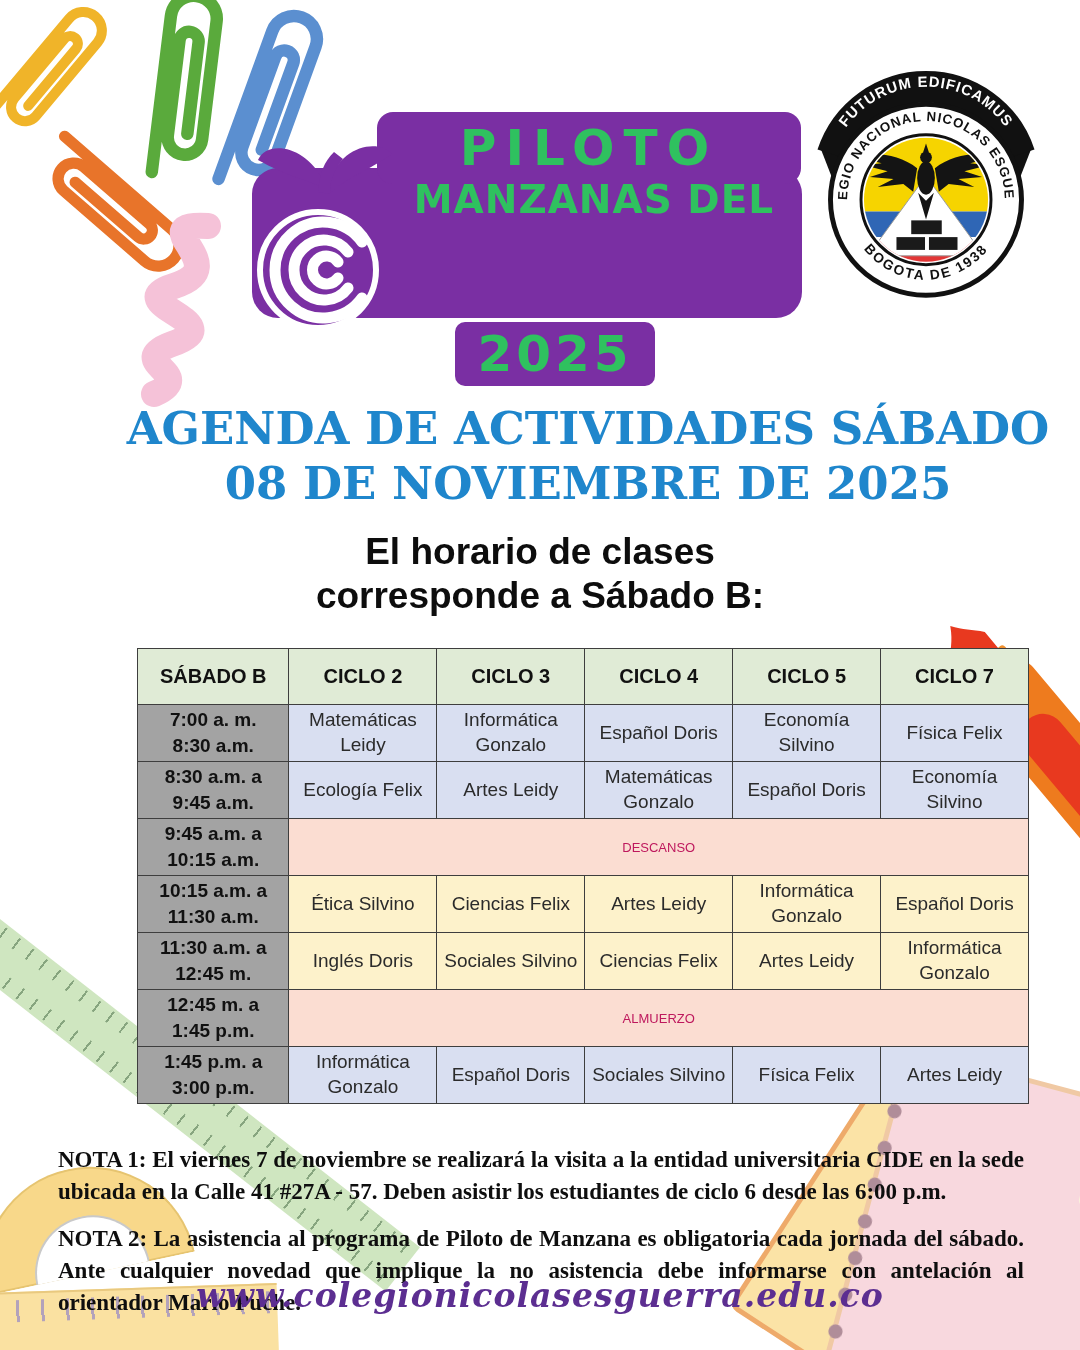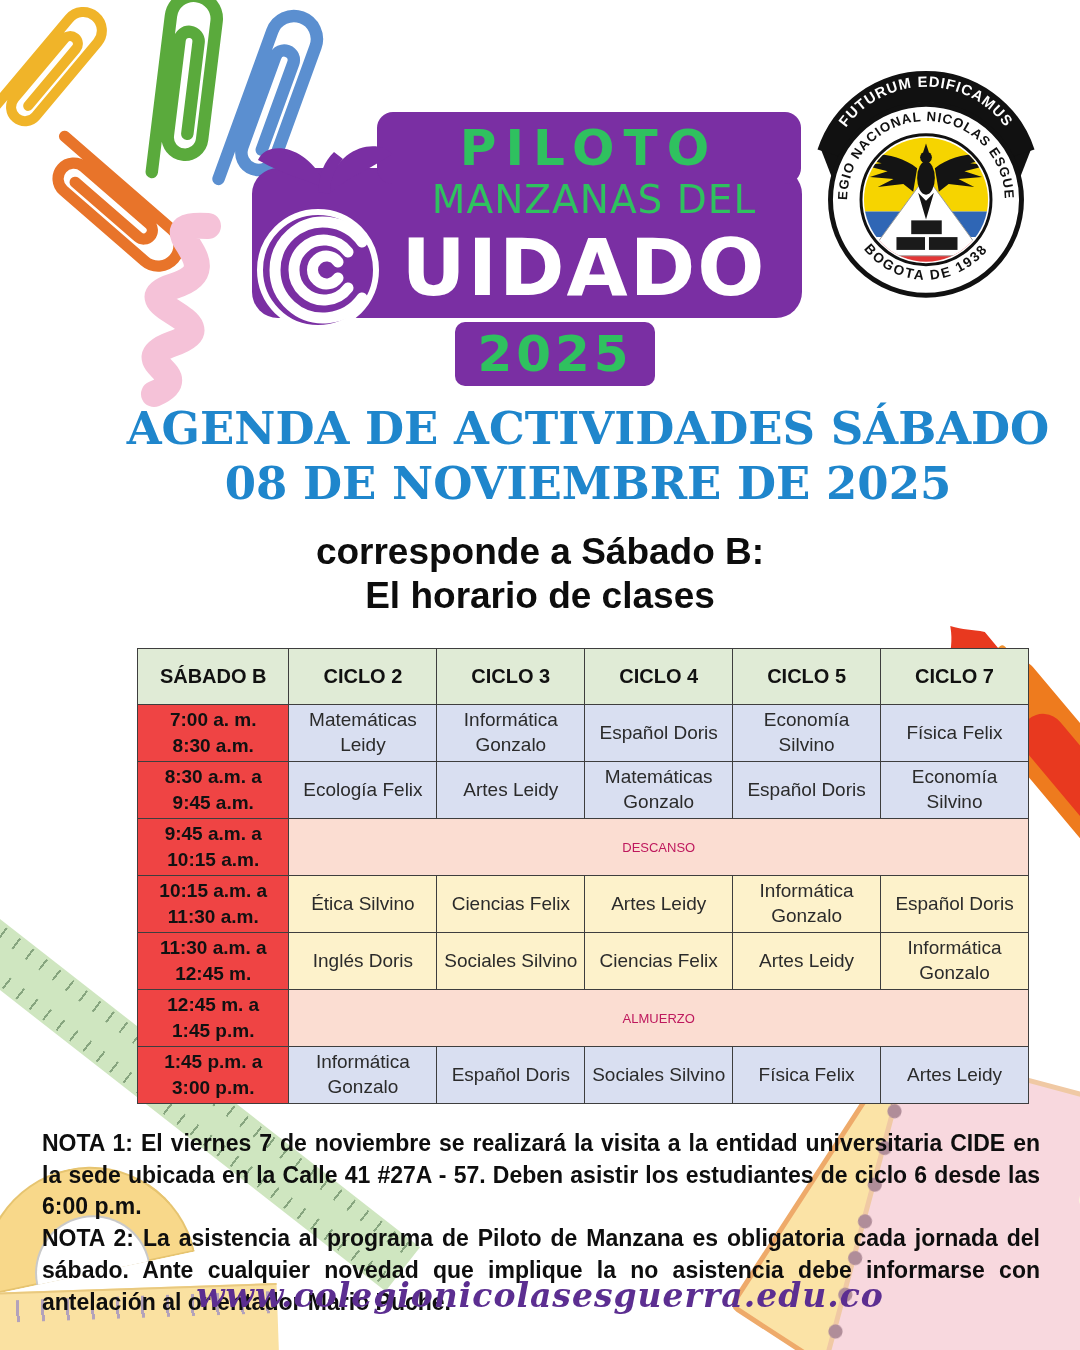--- a/index.html
+++ b/index.html
@@ -7,21 +7,21 @@
           font-family:"Liberation Sans",sans-serif;}
   #poster *{box-sizing:border-box;}
   .deco{position:absolute;z-index:0;}
 
   
   .lg-piloto{position:absolute;left:377px;top:112px;width:424px;height:72px;background:#7a2fa3;
              border-radius:16px;display:flex;align-items:center;justify-content:center;z-index:2;}
   .lg-piloto span{font-family:"DejaVu Sans",sans-serif;font-weight:bold;font-size:50px;color:#2fc15f;letter-spacing:9px;text-align:center;}
   .lg-main{position:absolute;left:252px;top:168px;width:550px;height:150px;background:#7a2fa3;border-radius:26px;z-index:1;}
   .lg-manzanas{position:absolute;left:388px;top:177px;width:412px;text-align:center;z-index:3;
-               font-family:"DejaVu Sans",sans-serif;font-weight:normal;font-size:39px;color:#2fc15f;letter-spacing:1px;}
+               font-family:"DejaVu Sans",sans-serif;font-weight:bold;font-size:39px;color:#2fc15f;letter-spacing:1px;}
   .lg-cuidado{position:absolute;left:368px;top:222px;width:432px;text-align:center;z-index:3;
               font-family:"DejaVu Sans",sans-serif;font-weight:bold;font-size:79px;color:#ffffff;letter-spacing:2px;}
   .lg-2025{position:absolute;left:455px;top:322px;width:200px;height:64px;background:#7a2fa3;
            border-radius:10px;display:flex;align-items:center;justify-content:center;z-index:2;}
   .lg-2025 span{font-family:"DejaVu Sans",sans-serif;font-weight:bold;font-size:50px;color:#2fc15f;letter-spacing:4px;}
   .apple-svg{position:absolute;left:246px;top:130px;width:160px;height:200px;z-index:3;}
 
   
   .crest{position:absolute;left:810px;top:52px;width:232px;height:256px;z-index:2;}
 
@@ -30,30 +30,30 @@
          font-family:"DejaVu Serif",serif;font-weight:bold;font-size:45px;line-height:1.22;color:#1f86cc;margin-left:48px;}
   .subtitle{position:absolute;left:0;top:530px;width:100%;text-align:center;z-index:3;
             font-weight:bold;font-size:37px;line-height:1.2;color:#0d0d0d;}
 
   
   .schedule{position:absolute;left:137px;top:648px;width:892px;border-collapse:collapse;table-layout:fixed;
             z-index:2;background:#fff;}
   .schedule th,.schedule td{border:1.6px solid #3e3e3e;text-align:center;vertical-align:middle;padding:2px 5px;}
   .schedule th{background:#e0ebd6;font-size:20px;font-weight:bold;height:56px;color:#111;}
   .schedule td{height:57px;}
-  .schedule td.time{background:#ef4444;font-weight:bold;font-size:19px;line-height:1.35;color:#111;}
+  .schedule td.time{background:#a3a3a3;font-weight:bold;font-size:19px;line-height:1.35;color:#111;}
   .schedule td.cell{font-size:19px;color:#2b2b2b;line-height:1.3;}
   .schedule td.b{background:#d9dff1;}
   .schedule td.y{background:#fdf2cb;}
   .schedule td.merged{background:#fbddd2;font-size:13px;color:#be185d;}
 
   
   .notes{position:absolute;left:42px;top:1128px;width:998px;z-index:3;color:#0e0e0e;
          font-weight:bold;font-size:23px;line-height:1.38;text-align:justify;}
-  .notes p{margin:0;}
+  .notes p{margin:16px;font-family:Liberation Serif, serif;}
   .website{position:absolute;left:0;top:1276px;width:100%;text-align:center;z-index:3;
            font-family:"DejaVu Serif",serif;font-style:italic;font-weight:bold;font-size:33px;
            color:#5c2e91;letter-spacing:1px;}
 
   
   .clip{position:absolute;}
   .squiggle{position:absolute;left:88px;top:210px;}
   .crayon{position:absolute;left:902px;top:612px;width:140px;height:350px;transform:rotate(-40deg);transform-origin:70px 40px;z-index:1;}
   .ruler-green{position:absolute;left:-80px;top:1075px;width:540px;height:56px;background:#cfe6c0;
                transform:rotate(38deg);z-index:0;}
@@ -102,21 +102,20 @@
 
   <svg class="squiggle deco" width="142" height="198" viewBox="0 0 142 198">
     <path d="M120 16 C52 12 150 56 86 76 C28 94 148 112 84 134 C34 152 112 164 66 184" fill="none" stroke="#f5c2d8" stroke-width="26" stroke-linecap="round"></path>
   </svg>
 
   <div class="lg-main"></div>
   <div class="lg-piloto">
     <span>PILOTO</span>
   </div>
   <div class="lg-manzanas">MANZANAS DEL</div>
-  <div class="lg-cuidado">UIDADO</div>
   <div class="lg-2025">
     <span>2025</span>
   </div>
   <svg class="apple-svg" viewBox="0 0 160 200">
     <path d="M78 52 C60 14 20 10 12 30 C40 46 62 50 78 58 Z" fill="#7a2fa3"></path>
     <path d="M82 56 C92 16 132 8 146 24 C120 42 100 48 86 62 Z" fill="#7a2fa3"></path>
     <path d="M72 62 C74 42 78 32 88 22 L97 29 C88 40 84 50 84 64 Z" fill="#7a2fa3"></path>
     <circle cx="72" cy="140" r="58" fill="#7a2fa3" stroke="#ffffff" stroke-width="6"></circle>
     <path d="M116 112 A48 48 0 1 0 116 168" fill="none" stroke="#ffffff" stroke-width="11" stroke-linecap="round"></path>
     <path d="M102 122 A30 30 0 1 0 102 158" fill="none" stroke="#ffffff" stroke-width="11" stroke-linecap="round"></path>
@@ -166,22 +165,22 @@
         <path d="M107 143 L115 170 L123 143 L115 151 Z"></path>
       </g>
     </g>
   </svg>
 
   <div class="title">
     <div>AGENDA DE ACTIVIDADES SÁBADO</div>
     <div>08 DE NOVIEMBRE DE 2025</div>
   </div>
   <div class="subtitle">
+    <div>El horario de clases</div>
     <div>corresponde a Sábado B:</div>
-    <div>El horario de clases</div>
   </div>
 
   <table class="schedule">
     <colgroup>
       <col style="width:17%">
         <col style="width:16.6%">
         <col style="width:16.6%">
       <col style="width:16.6%">
         <col style="width:16.6%">
         <col style="width:16.6%">

